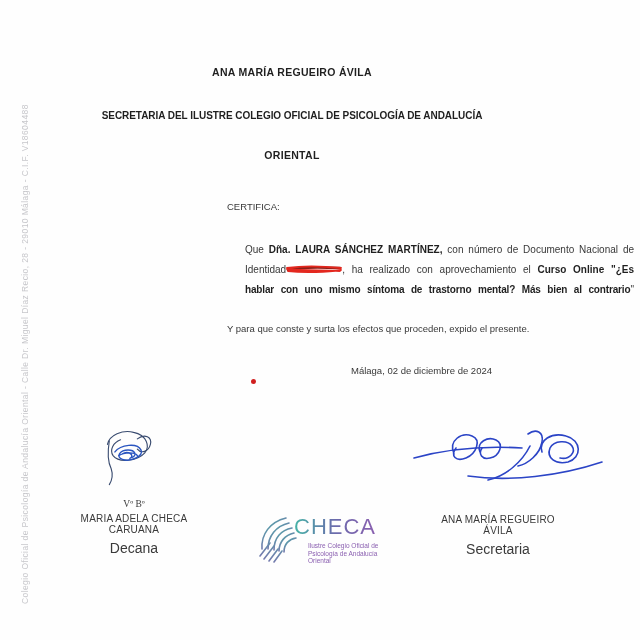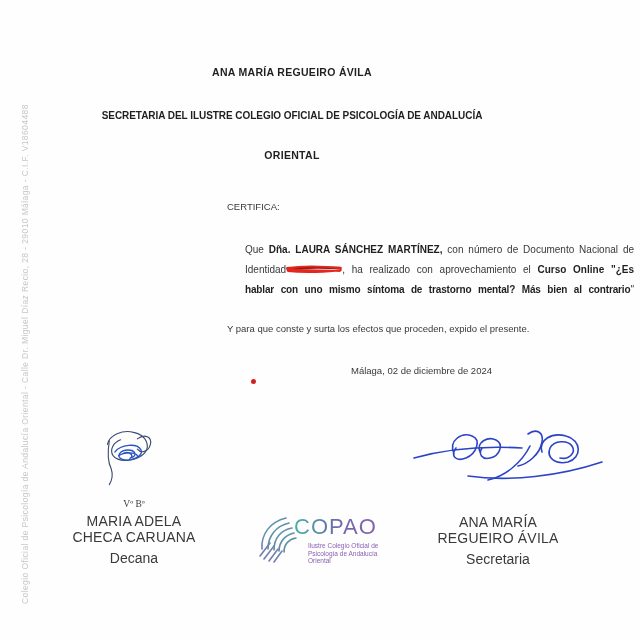--- a/index.html
+++ b/index.html
@@ -28,21 +28,21 @@
 
   .closing{position:absolute;left:227px;top:323px;font-size:9.5px;}
   .pdate{position:absolute;left:227px;top:365px;width:389px;text-align:center;font-size:9.5px;}
 
   .reddot{position:absolute;left:251px;top:379px;width:5px;height:5px;border-radius:50%;background:#d01f1f;}
 
   .sigblock{position:absolute;text-align:center;color:#3a3a3a;}
   .sig-left-text{left:64px;top:499px;width:140px;}
   .sig-right-text{left:428px;top:514px;width:140px;}
   .vobo{font-size:9.5px;margin-bottom:4px;font-family:Liberation Serif, serif;}
-  .signame{font-size:14px;letter-spacing:.2px;margin-bottom:5px;}
+  .signame{font-size:10px;letter-spacing:.2px;margin-bottom:5px;}
   .sigrole{font-size:14px;}
 
   .sigsvg{position:absolute;}
   .sig-left-svg{left:100px;top:426px;}
   .sig-right-svg{left:408px;top:424px;}
 
   
   .logoicon{position:absolute;left:258px;top:516px;}
   .logotext{position:absolute;left:294px;top:514px;font-size:22px;letter-spacing:1px;font-weight:400;
             background:linear-gradient(90deg,#45b3a6,#6b6bac,#8a5fb0);
@@ -121,20 +121,20 @@
       <path d="M31 7 C18 10 10 20 10 33"></path>
       <path d="M34 12 C23 14 16 22 16 34"></path>
       <path d="M36 17 C27 19 21 26 21 35"></path>
       <path d="M38 22 C31 23 26 28 26 36"></path>
       <path d="M2 40 L12 27"></path>
       <path d="M6 43 L16 30"></path>
       <path d="M11 45 L20 33"></path>
       <path d="M16 46 L24 35"></path>
     </g>
   </svg>
-  <div class="logotext">COPAO</div>
+  <div class="logotext">CHECA</div>
   <div class="tagline">
     <div>Ilustre Colegio Oficial de</div>
     <div>Psicología de Andalucía</div>
     <div>Oriental</div>
   </div>
 
 </div>
 
 </body></html>

